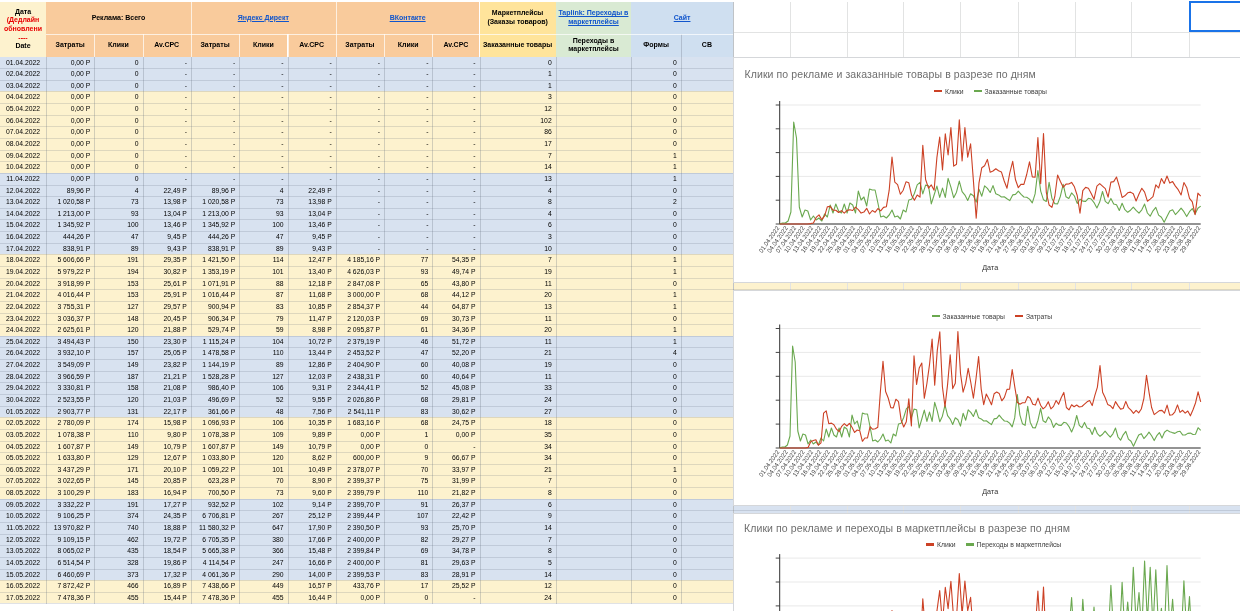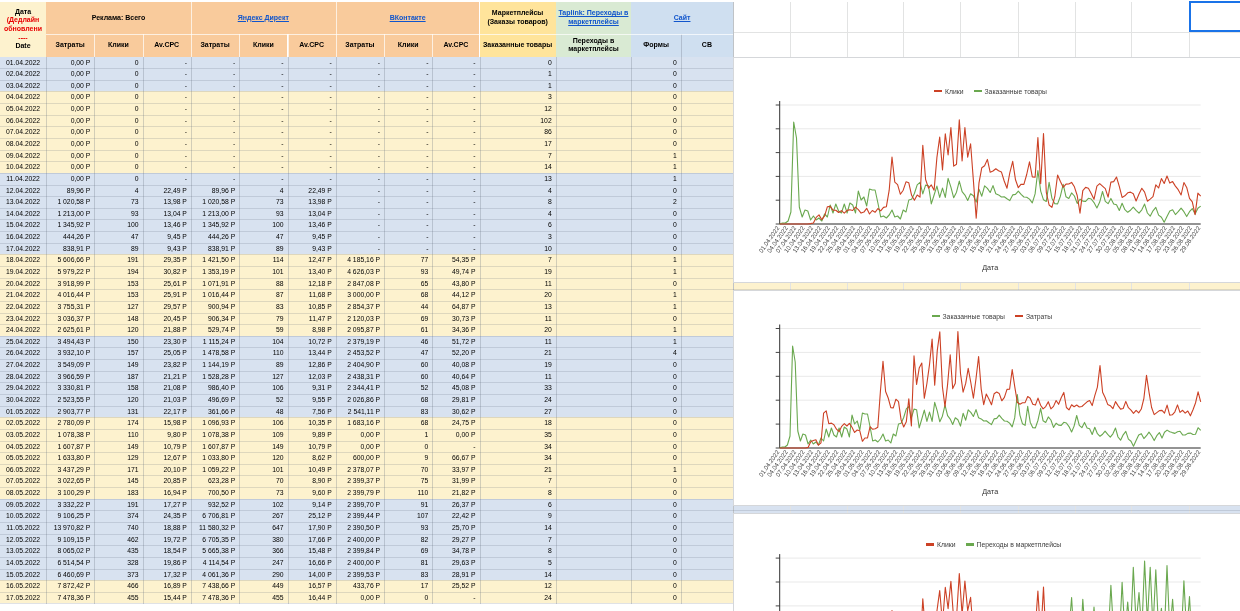--- a/index.html
+++ b/index.html
@@ -696,20 +696,21 @@
 <div class="dc" style="left:190.9px;top:591.85px;width:44.3px;height:11.64px;line-height:11.64px">7 478,36&nbsp;Р</div>
 <div class="dc" style="left:239.2px;top:591.85px;width:44.3px;height:11.64px;line-height:11.64px">455</div>
 <div class="dc" style="left:287.5px;top:591.85px;width:44.3px;height:11.64px;line-height:11.64px">16,44&nbsp;Р</div>
 <div class="dc" style="left:335.8px;top:591.85px;width:44.3px;height:11.64px;line-height:11.64px">0,00&nbsp;Р</div>
 <div class="dc" style="left:384.1px;top:591.85px;width:44.3px;height:11.64px;line-height:11.64px">0</div>
 <div class="dc" style="left:432.4px;top:591.85px;width:43.1px;height:11.64px;line-height:11.64px">-</div>
 <div class="dc" style="left:479.5px;top:591.85px;width:72.2px;height:11.64px;line-height:11.64px">24</div>
 <div class="dc" style="left:631.3px;top:591.85px;width:45.6px;height:11.64px;line-height:11.64px">0</div>
 <div class="abs" style="left:1188.6px;top:1px;width:56px;height:30.5px;border:2px solid #1a73e8;box-sizing:border-box;background:#fff"></div>
 <div class="panel" style="left:733.3px;top:57px;width:510px;height:225.5px"></div>
+<div class="ctitle" style="left:744.5px;top:68px">Клики по рекламе и заказанные товары в разрезе по дням</div>
 <div class="cleg" style="left:934px;top:87.5px"><span class="sw" style="background:#cc4125"></span>Клики<span class="gap"></span><span class="sw" style="background:#6aa84f"></span>Заказанные товары</div>
 <svg class="abs" style="left:733.3px;top:57.0px" width="507" height="226" viewBox="0 0 507 226">
       <line x1="46.7" y1="48.00" x2="467.7" y2="48.00" stroke="#e9e9e9" stroke-width="1"></line>
       <line x1="42.7" y1="48.00" x2="46.7" y2="48.00" stroke="#444" stroke-width="1"></line>
       <line x1="46.7" y1="71.80" x2="467.7" y2="71.80" stroke="#e9e9e9" stroke-width="1"></line>
       <line x1="42.7" y1="71.80" x2="46.7" y2="71.80" stroke="#444" stroke-width="1"></line>
       <line x1="46.7" y1="95.60" x2="467.7" y2="95.60" stroke="#e9e9e9" stroke-width="1"></line>
       <line x1="42.7" y1="95.60" x2="46.7" y2="95.60" stroke="#444" stroke-width="1"></line>
       <line x1="46.7" y1="119.40" x2="467.7" y2="119.40" stroke="#e9e9e9" stroke-width="1"></line>
       <line x1="42.7" y1="119.40" x2="46.7" y2="119.40" stroke="#444" stroke-width="1"></line>
@@ -840,20 +841,21 @@
       <text transform="translate(417.2,162.0) rotate(-55)" text-anchor="end" font-size="6.2" fill="#3c3c3c">11.08.2022</text>
       <text transform="translate(425.6,162.0) rotate(-55)" text-anchor="end" font-size="6.2" fill="#3c3c3c">14.08.2022</text>
       <text transform="translate(434.0,162.0) rotate(-55)" text-anchor="end" font-size="6.2" fill="#3c3c3c">17.08.2022</text>
       <text transform="translate(442.4,162.0) rotate(-55)" text-anchor="end" font-size="6.2" fill="#3c3c3c">20.08.2022</text>
       <text transform="translate(450.9,162.0) rotate(-55)" text-anchor="end" font-size="6.2" fill="#3c3c3c">23.08.2022</text>
       <text transform="translate(459.3,162.0) rotate(-55)" text-anchor="end" font-size="6.2" fill="#3c3c3c">26.08.2022</text>
       <text transform="translate(467.7,162.0) rotate(-55)" text-anchor="end" font-size="6.2" fill="#3c3c3c">29.08.2022</text>
       <text x="257.2" y="204.0" text-anchor="middle" font-size="7.2" fill="#333">Дата</text>
     </svg>
 <div class="panel" style="left:733.3px;top:512.5px;width:510px;height:105px"></div>
+<div class="ctitle" style="left:744px;top:522px">Клики по рекламе и переходы в маркетплейсы в разрезе по дням</div>
 <div class="cleg" style="left:926px;top:541px"><span class="sw" style="background:#cc4125"></span>Клики<span class="gap"></span><span class="sw" style="background:#6aa84f"></span>Переходы в маркетплейсы</div>
 <svg class="abs" style="left:733.3px;top:512.5px" width="507" height="105" viewBox="0 0 507 105">
       <line x1="46.7" y1="45.10" x2="467.7" y2="45.10" stroke="#e9e9e9" stroke-width="1"></line>
       <line x1="42.7" y1="45.10" x2="46.7" y2="45.10" stroke="#444" stroke-width="1"></line>
       <line x1="46.7" y1="69.00" x2="467.7" y2="69.00" stroke="#e9e9e9" stroke-width="1"></line>
       <line x1="42.7" y1="69.00" x2="46.7" y2="69.00" stroke="#444" stroke-width="1"></line>
       <line x1="46.7" y1="92.90" x2="467.7" y2="92.90" stroke="#e9e9e9" stroke-width="1"></line>
       <line x1="42.7" y1="92.90" x2="46.7" y2="92.90" stroke="#444" stroke-width="1"></line>
       <line x1="46.7" y1="41.10" x2="46.7" y2="105.00" stroke="#333" stroke-width="1"></line>
       <polyline points="46.7,163.6 49.5,163.5 52.3,163.5 55.1,163.6 57.9,163.4 60.7,163.4 63.5,163.4 66.3,163.5 69.2,163.5 72.0,163.4 74.8,163.3 77.6,163.4 80.4,163.3 83.2,163.3 86.0,163.2 88.8,163.1 91.6,163.2 94.4,163.0 97.2,163.3 100.0,163.0 102.8,163.0 105.6,163.2 108.4,163.0 111.3,163.0 114.1,162.9 116.9,163.1 119.7,162.9 122.5,162.8 125.3,162.9 128.1,162.9 130.9,163.0 133.7,162.7 136.5,162.8 139.3,162.6 142.1,162.9 144.9,162.6 147.7,162.6 150.5,162.5 153.4,162.8 156.2,162.7 159.0,162.8 161.8,162.3 164.6,162.4 167.4,161.9 170.2,162.1 173.0,161.7 175.8,161.5 178.6,161.7 181.4,161.4 184.2,160.9 187.0,161.1 189.8,161.1 192.6,161.0 195.5,160.4 198.3,160.8 201.1,160.3 203.9,160.2 206.7,160.0 209.5,160.2 212.3,159.6 215.1,159.2 217.9,159.6 220.7,159.5 223.5,158.7 226.3,158.9 229.1,159.1 231.9,159.3 234.7,158.2 237.6,158.6 240.4,158.3 243.2,158.4 246.0,157.8 248.8,157.5 251.6,157.9 254.4,158.1 257.2,156.6 260.0,156.6 262.8,157.8 265.6,156.8 268.4,156.5 271.2,156.8 274.0,155.7 276.8,154.8 279.7,155.0 282.5,154.9 285.3,154.9 288.1,154.3 290.9,154.1 293.7,153.8 296.5,153.1 299.3,151.1 302.1,151.4 304.9,150.2 307.7,149.4 310.5,149.2 313.3,151.0 316.1,145.1 318.9,145.3 321.8,139.3 324.6,135.8 327.4,133.7 330.2,140.1 333.0,146.3 335.8,119.7 338.6,84.5 341.4,131.4 344.2,109.2 347.0,137.9 349.8,86.3 352.6,126.2 355.4,104.0 358.2,134.7 361.0,94.1 363.9,129.7 366.7,122.1 369.5,134.5 372.3,107.2 375.1,126.3 377.9,72.2 380.7,122.0 383.5,104.9 386.3,129.0 389.1,69.3 391.9,121.1 394.7,89.1 397.5,122.0 400.3,54.3 403.1,110.7 406.0,79.6 408.8,118.9 411.6,48.1 414.4,109.0 417.2,54.2 420.0,115.9 422.8,56.8 425.6,117.3 428.4,95.4 431.2,125.8 434.0,52.6 436.8,119.4 439.6,86.2 442.4,127.1 445.2,101.7 448.1,128.2 450.9,67.7 453.7,120.1 456.5,83.5 459.3,134.6 462.1,114.2 464.9,142.7 467.7,130.3" fill="none" stroke="#6aa84f" stroke-width="1.1" stroke-linejoin="round"></polyline>

